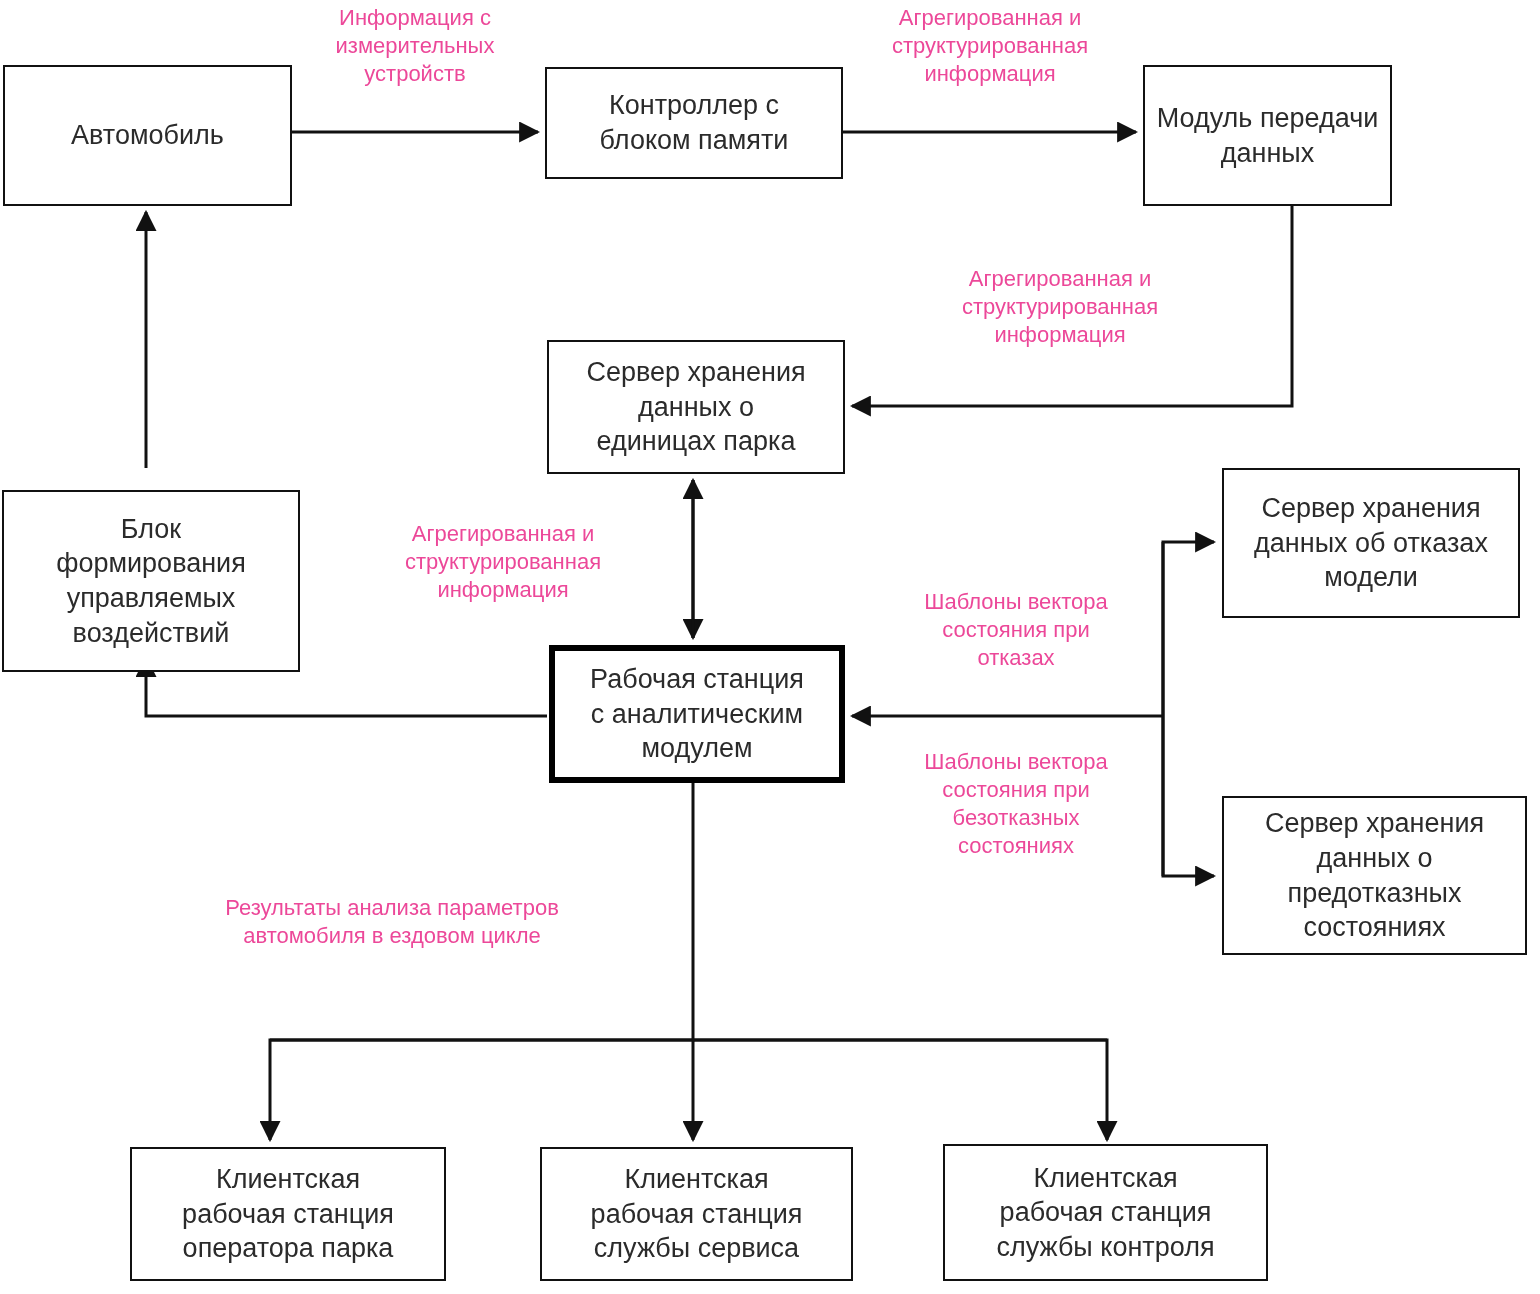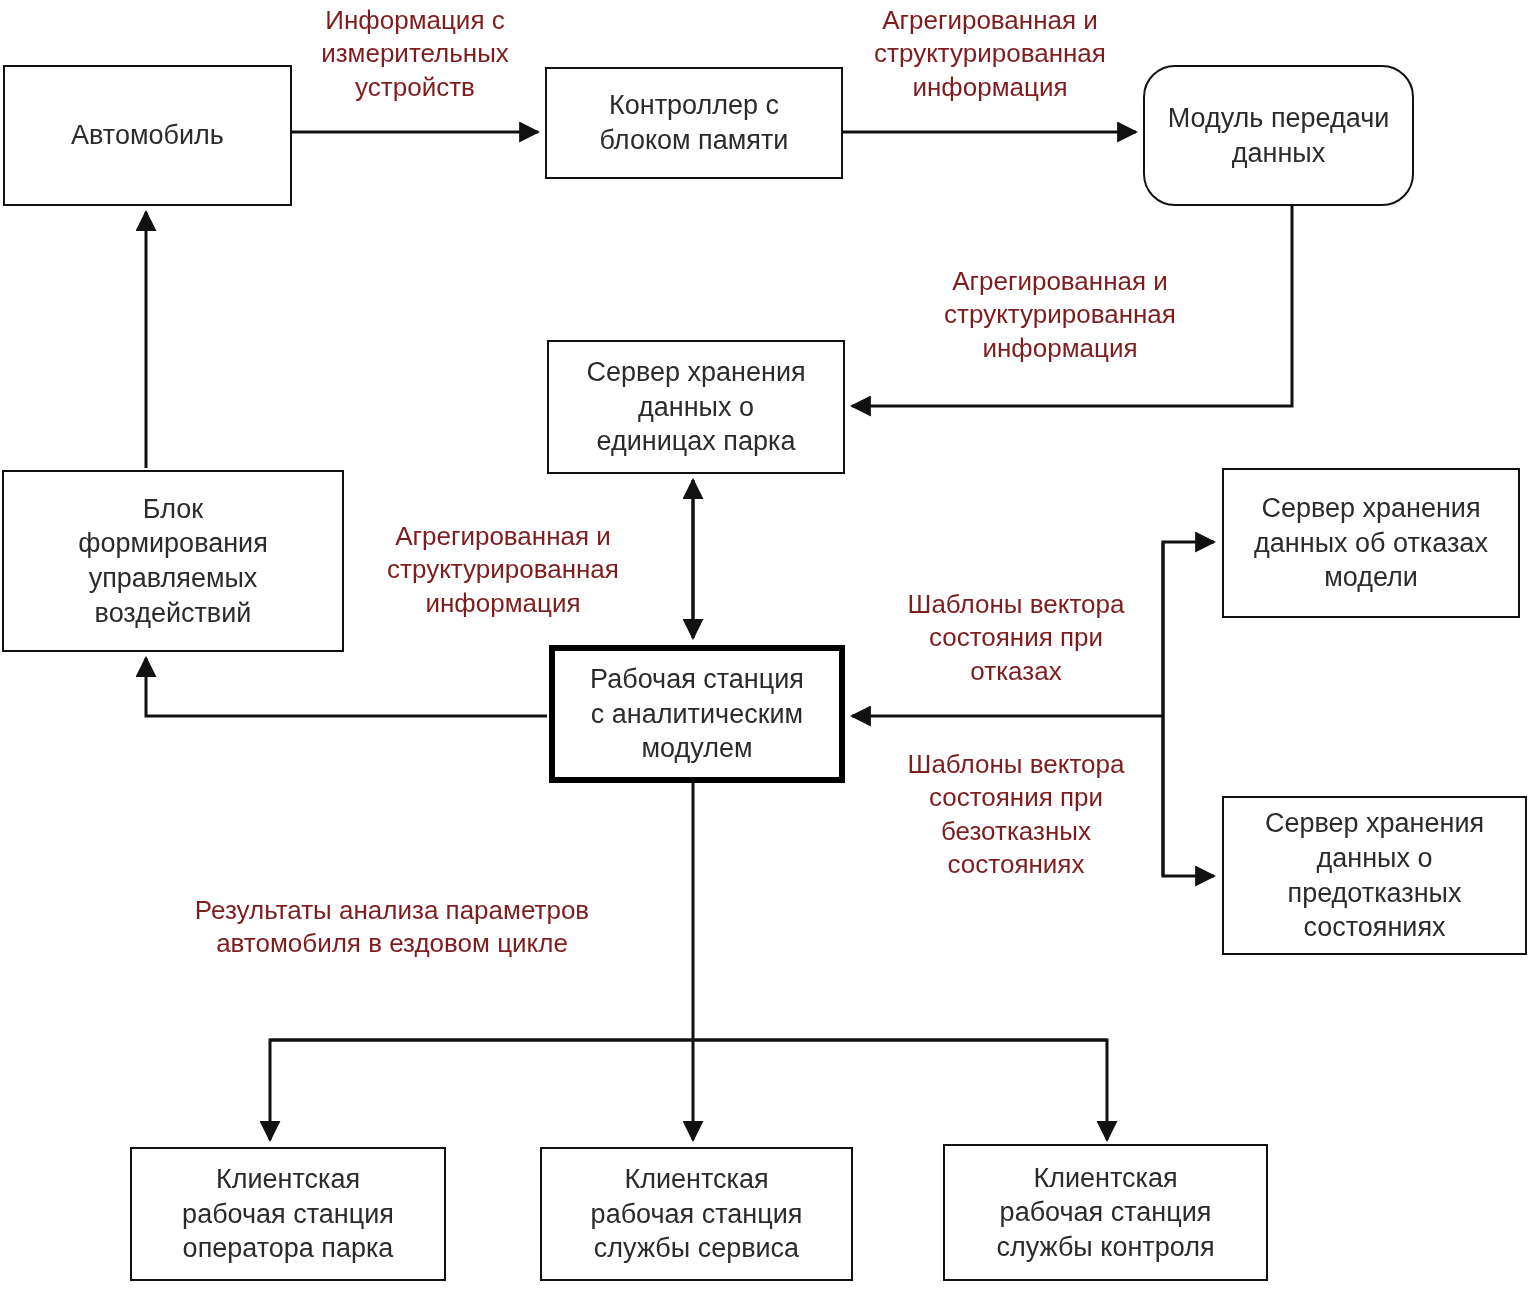--- a/index.html
+++ b/index.html
@@ -36,22 +36,22 @@
     font-size: 27px;
     line-height: 1.28;
     padding: 4px 8px;
   }
   .node.emphasis {
     border: 6px solid #000000;
   }
   .edge-label {
     position: absolute;
     text-align: center;
-    color: #7f1d1d;
-    font-size: 26px;
+    color: #ec4899;
+    font-size: 22px;
     line-height: 1.28;
     white-space: pre-line;
   }
 </style>
 </head>
 <body>
 
 <div id="canvas">
 
   <svg class="edges" viewBox="0 0 1540 1294">
@@ -94,32 +94,32 @@
 
   <div class="node" style="left:3px; top:65px; width:289px; height:141px;">
     <span style="white-space:pre-line;">Автомобиль</span>
   </div>
 
   <div class="node" style="left:545px; top:67px; width:298px; height:112px;">
     <span style="white-space:pre-line;">Контроллер с
 блоком памяти</span>
   </div>
 
-  <div class="node" style="left:1143px; top:65px; width:271px; height:141px;border-radius:32px;">
+  <div class="node" style="left:1143px; top:65px; width:249px; height:141px;">
     <span style="white-space:pre-line;">Модуль передачи
 данных</span>
   </div>
 
   <div class="node" style="left:547px; top:340px; width:298px; height:134px;">
     <span style="white-space:pre-line;">Сервер хранения
 данных о
 единицах парка</span>
   </div>
 
-  <div class="node" style="left:2px; top:470px; width:342px; height:182px;">
+  <div class="node" style="left:2px; top:490px; width:298px; height:182px;">
     <span style="white-space:pre-line;">Блок
 формирования
 управляемых
 воздействий</span>
   </div>
 
   <div class="node emphasis" style="left:549px; top:645px; width:296px; height:138px;">
     <span style="white-space:pre-line;">Рабочая станция
 с аналитическим
 модулем</span>

